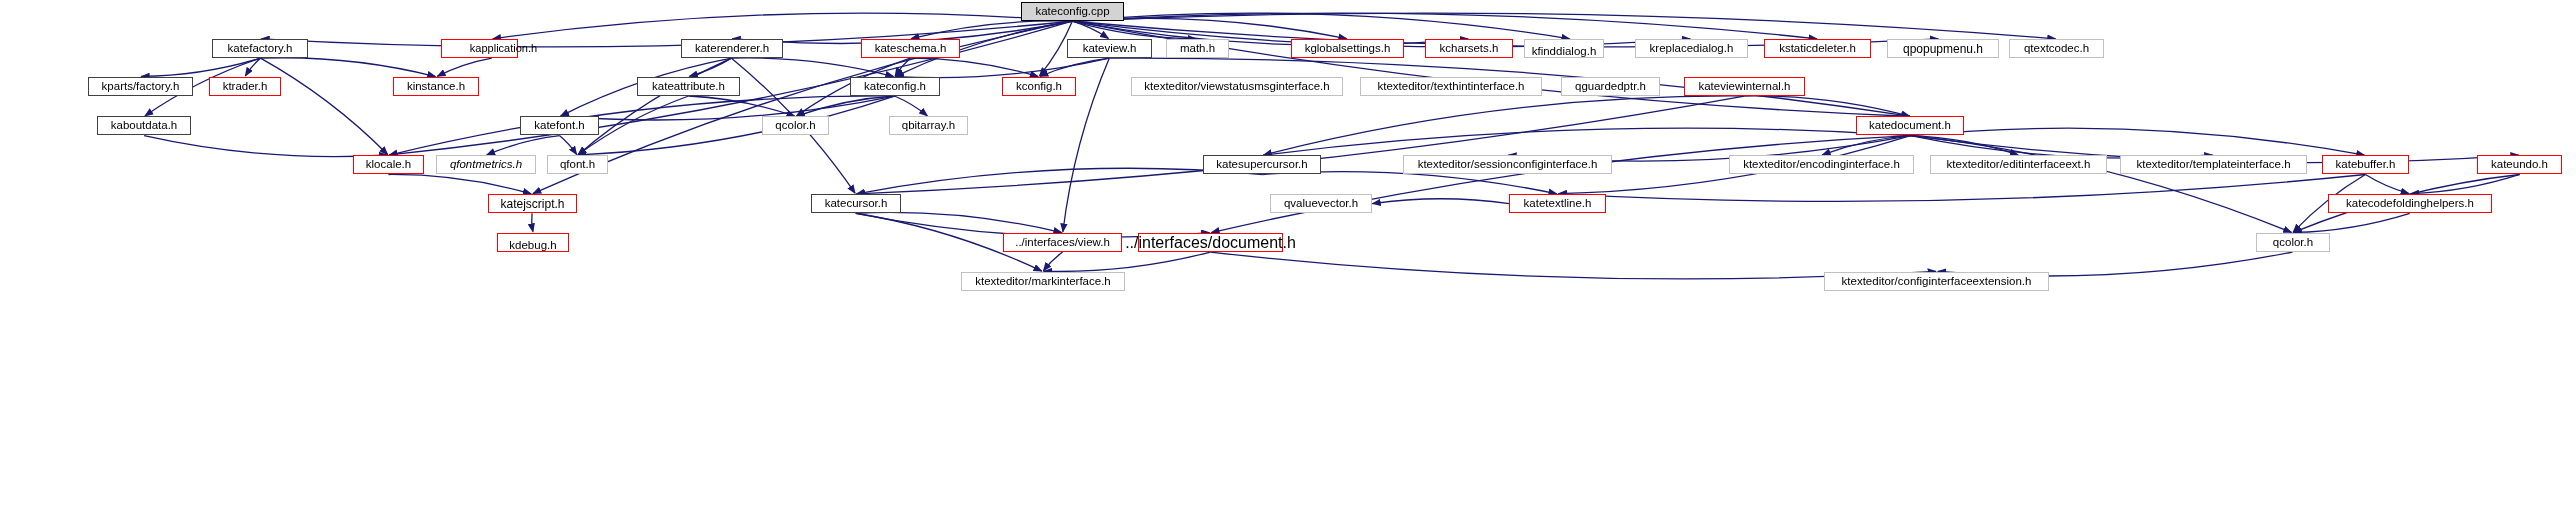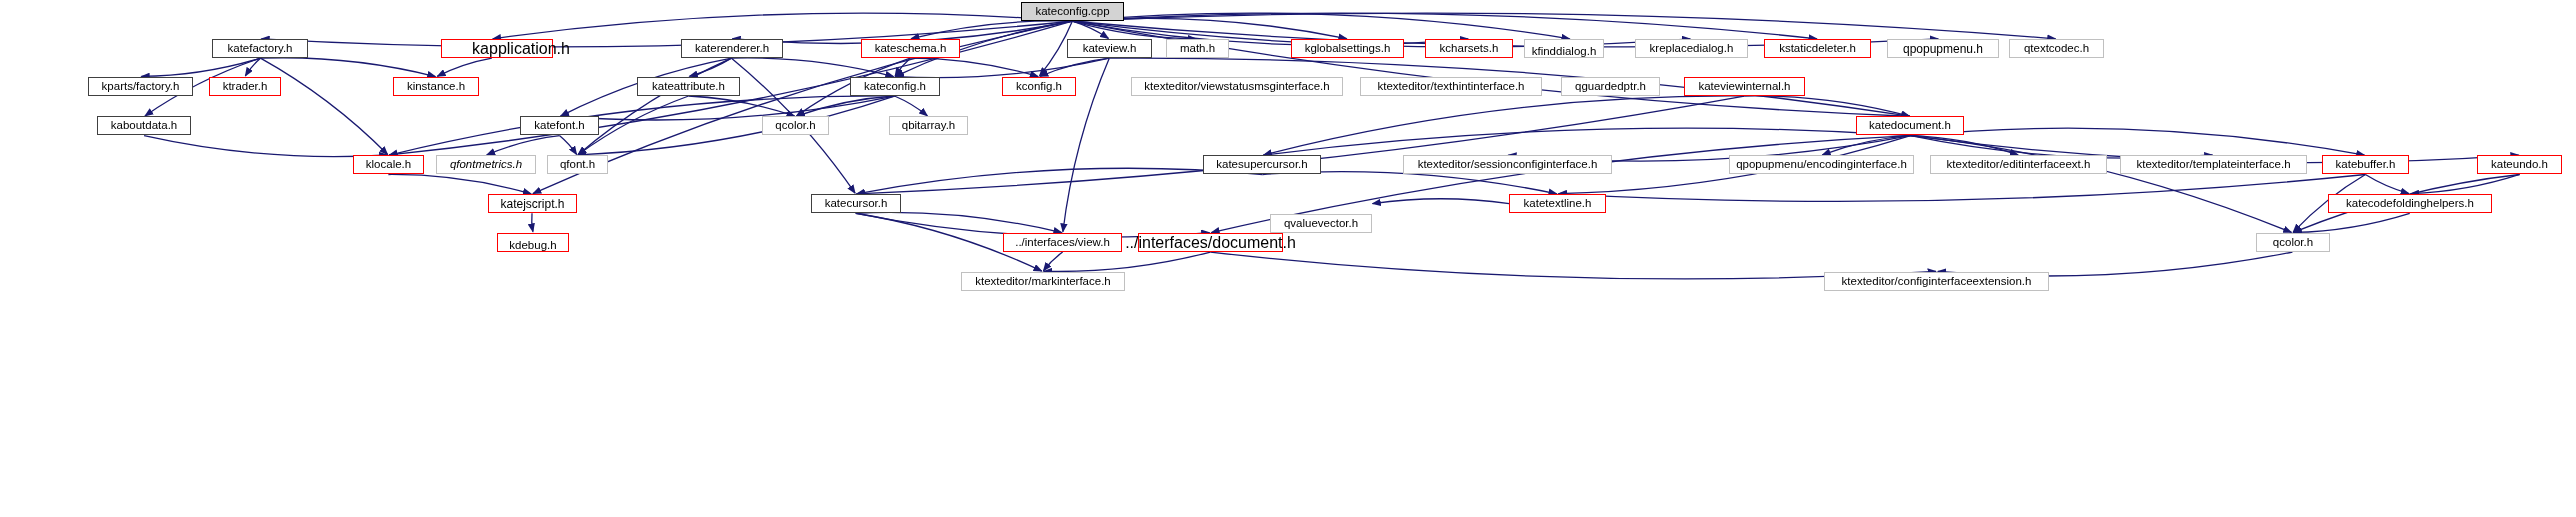--- a/index.html
+++ b/index.html
@@ -121,21 +121,21 @@
         <path d="M2482.0,273.0 Q2291.5,310.4 2098.0,293.9" marker-end="url(#arrow)"></path>
       </g>
   </svg>
   <div id="node-layer">
       <div class="node n-root" style="left: 1021px; top: 1.8px; width: 103px; height: 19.4px; font-size: 11.5px;">
         <span class="lbl">kateconfig.cpp</span>
       </div>
       <div class="node n-black" style="left: 212px; top: 39px; width: 96px; height: 19.4px; font-size: 11.5px;">
         <span class="lbl">katefactory.h</span>
       </div>
-      <div class="node n-red" style="left: 441px; top: 39px; width: 112px; height: 19.4px; font-size: 16px; padding-left: 48px;">
+      <div class="node n-red" style="left: 441px; top: 39px; width: 77px; height: 19.4px; font-size: 11px; padding-left: 48px;">
         <span class="lbl">kapplication.h</span>
       </div>
       <div class="node n-black" style="left: 681px; top: 39px; width: 102px; height: 19.4px; font-size: 11.5px;">
         <span class="lbl">katerenderer.h</span>
       </div>
       <div class="node n-red" style="left: 861px; top: 39px; width: 99px; height: 19.4px; font-size: 11.5px;">
         <span class="lbl">kateschema.h</span>
       </div>
       <div class="node n-black" style="left: 1067px; top: 39px; width: 85px; height: 19.4px; font-size: 11.5px;">
         <span class="lbl">kateview.h</span>
@@ -218,41 +218,41 @@
       <div class="node n-gray" style="left: 547px; top: 155px; width: 61px; height: 19.4px; font-size: 11.5px;">
         <span class="lbl">qfont.h</span>
       </div>
       <div class="node n-black" style="left: 1203px; top: 155px; width: 118px; height: 19.4px; font-size: 11.5px;">
         <span class="lbl">katesupercursor.h</span>
       </div>
       <div class="node n-gray" style="left: 1403px; top: 155px; width: 209px; height: 19.4px; font-size: 11.5px;">
         <span class="lbl">ktexteditor/sessionconfiginterface.h</span>
       </div>
       <div class="node n-gray" style="left: 1729px; top: 155px; width: 185px; height: 19.4px; font-size: 11.5px;">
-        <span class="lbl">qpopupmenu/encodinginterface.h</span>
+        <span class="lbl">ktexteditor/encodinginterface.h</span>
       </div>
       <div class="node n-gray" style="left: 1930px; top: 155px; width: 177px; height: 19.4px; font-size: 11.5px;">
         <span class="lbl">ktexteditor/editinterfaceext.h</span>
       </div>
       <div class="node n-gray" style="left: 2120px; top: 155px; width: 187px; height: 19.4px; font-size: 11.5px;">
         <span class="lbl">ktexteditor/templateinterface.h</span>
       </div>
       <div class="node n-red" style="left: 2322px; top: 155px; width: 87px; height: 19.4px; font-size: 11.5px;">
         <span class="lbl">katebuffer.h</span>
       </div>
       <div class="node n-red" style="left: 2477px; top: 155px; width: 85px; height: 19.4px; font-size: 11.5px;">
         <span class="lbl">kateundo.h</span>
       </div>
       <div class="node n-red" style="left: 488px; top: 194px; width: 89px; height: 19.4px; font-size: 12px;">
         <span class="lbl">katejscript.h</span>
       </div>
       <div class="node n-black" style="left: 811px; top: 194px; width: 90px; height: 19.4px; font-size: 11.5px;">
         <span class="lbl">katecursor.h</span>
       </div>
-      <div class="node n-gray" style="left: 1270px; top: 194px; width: 102px; height: 19.4px; font-size: 11.5px; margin-top: 20px;">
+      <div class="node n-gray" style="left: 1270px; top: 194px; width: 102px; height: 19.4px; font-size: 11.5px;">
         <span class="lbl">qvaluevector.h</span>
       </div>
       <div class="node n-red" style="left: 1509px; top: 194px; width: 97px; height: 19.4px; font-size: 11.5px;">
         <span class="lbl">katetextline.h</span>
       </div>
       <div class="node n-red" style="left: 2328px; top: 194px; width: 164px; height: 19.4px; font-size: 11.5px;">
         <span class="lbl">katecodefoldinghelpers.h</span>
       </div>
       <div class="node n-red" style="left: 497px; top: 233px; width: 72px; height: 19.4px; font-size: 11.5px; align-items: flex-end;">
         <span class="lbl">kdebug.h</span>

